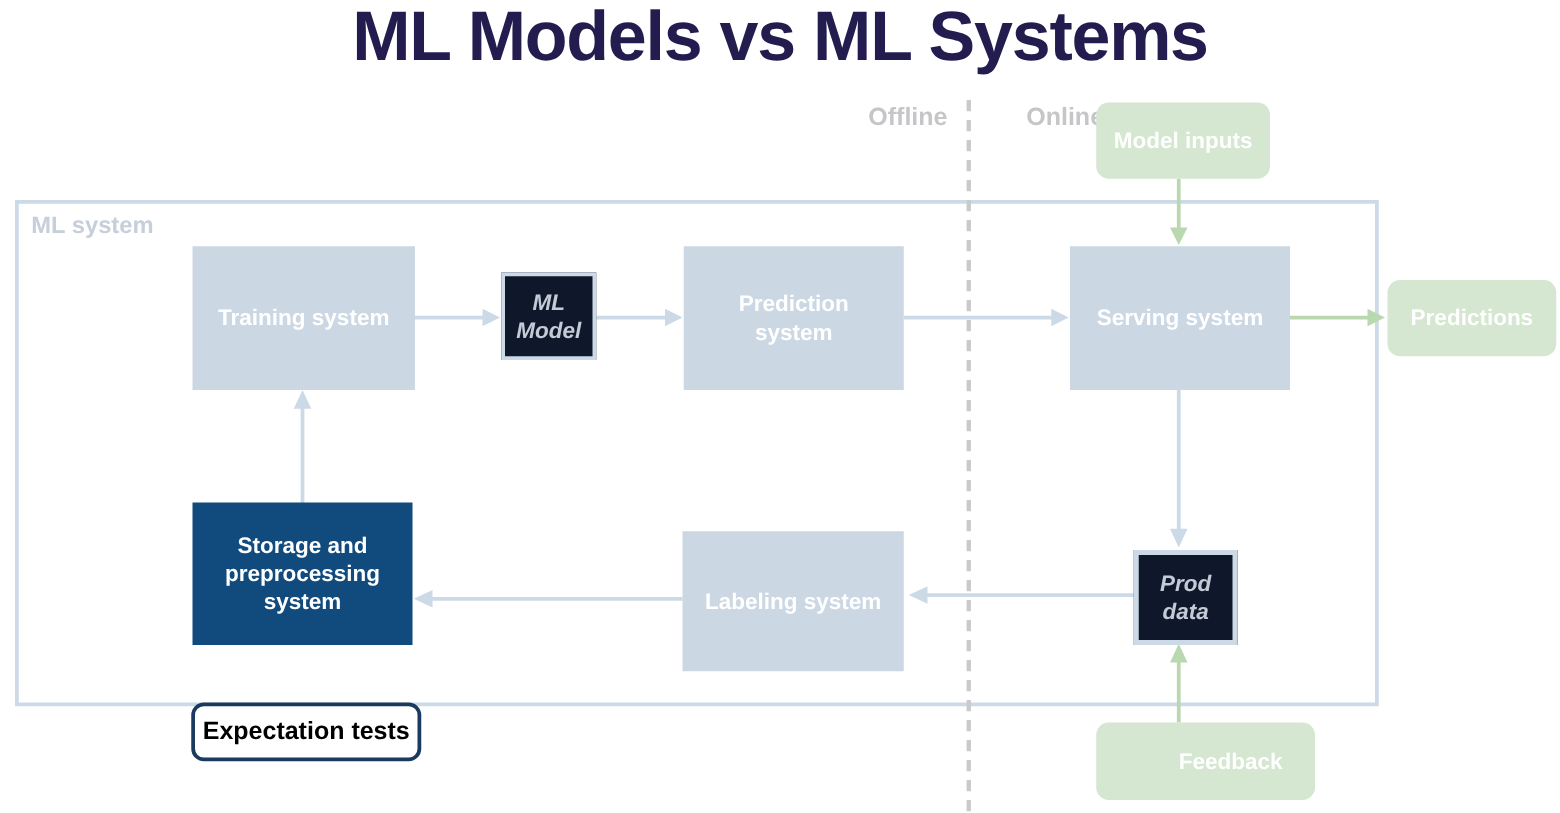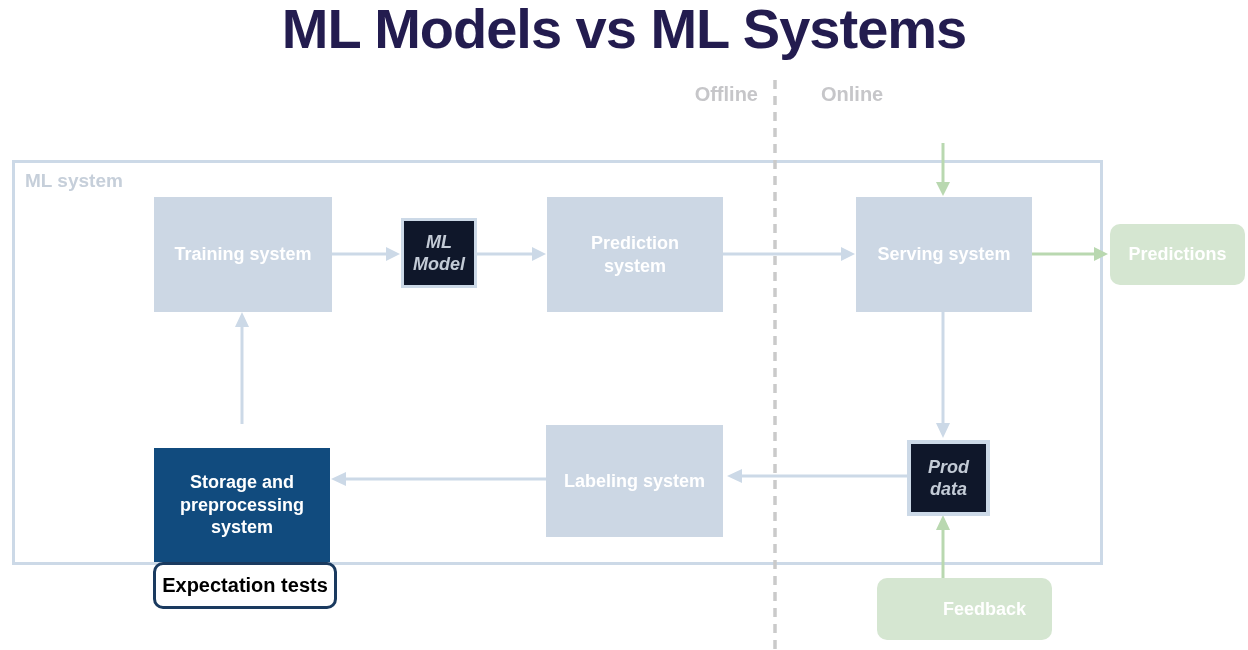--- a/index.html
+++ b/index.html
@@ -40,21 +40,21 @@
   .fill-blue{background:var(--box-fill);color:#ffffff;}
   .fill-navy{background:var(--dark-navy);color:#ffffff;}
   .fill-green{background:var(--green-fill);color:#ffffff;border-radius:10px;font-size:18px;}
   .outline-blue{
     background:#0f172a;border:3px solid var(--line-blue);color:var(--muted-blue-text);font-style:italic;
   }
   .n-training{left:154px;top:197px;width:178px;height:115px;}
   .n-mlmodel{left:401px;top:218px;width:70px;height:64px;}
   .n-prediction{left:547px;top:197px;width:176px;height:115px;}
   .n-serving{left:856px;top:197px;width:176px;height:115px;}
-  .n-storage{left:154px;top:448px;width:176px;height:114px;}
+  .n-storage{left:154px;top:402px;width:176px;height:114px;}
   .n-labeling{left:546px;top:425px;width:177px;height:112px;}
   .n-proddata{left:907px;top:440px;width:75px;height:68px;border-width:4px;}
   .n-modelinputs{left:877px;top:82px;width:139px;height:61px;}
   .n-predictions{left:1110px;top:224px;width:135px;height:61px;text-align:center;}
   .n-feedback{left:877px;top:578px;width:135px;height:62px;padding-left:40px;}
   
   .annotation{
     position:absolute;left:153px;top:562px;width:178px;height:41px;
     background:#ffffff;border:3px solid var(--annotation-border);border-radius:10px;
     display:flex;align-items:center;justify-content:center;
@@ -123,20 +123,21 @@
       <line x1="546" y1="479" x2="345" y2="479" stroke-width="3"></line>
       <path d="M331 479 L346 472 L346 486 Z" stroke="none"></path>
     </g>
 
     <g stroke="var(--line-blue)" fill="var(--line-blue)">
       <line x1="242" y1="424" x2="242" y2="326" stroke-width="3"></line>
       <path d="M242 312 L235 327 L249 327 Z" stroke="none"></path>
     </g>
   </svg>
 
+  <div class="node fill-green n-modelinputs">Model inputs</div>
   <div class="node fill-blue n-training">Training system</div>
   <div class="node outline-blue n-mlmodel">ML
 Model</div>
   <div class="node fill-blue n-prediction">Prediction
 system</div>
   <div class="node fill-blue n-serving">Serving system</div>
   <div class="node fill-green n-predictions">Predictions</div>
   <div class="node fill-navy n-storage">Storage and
 preprocessing
 system</div>

